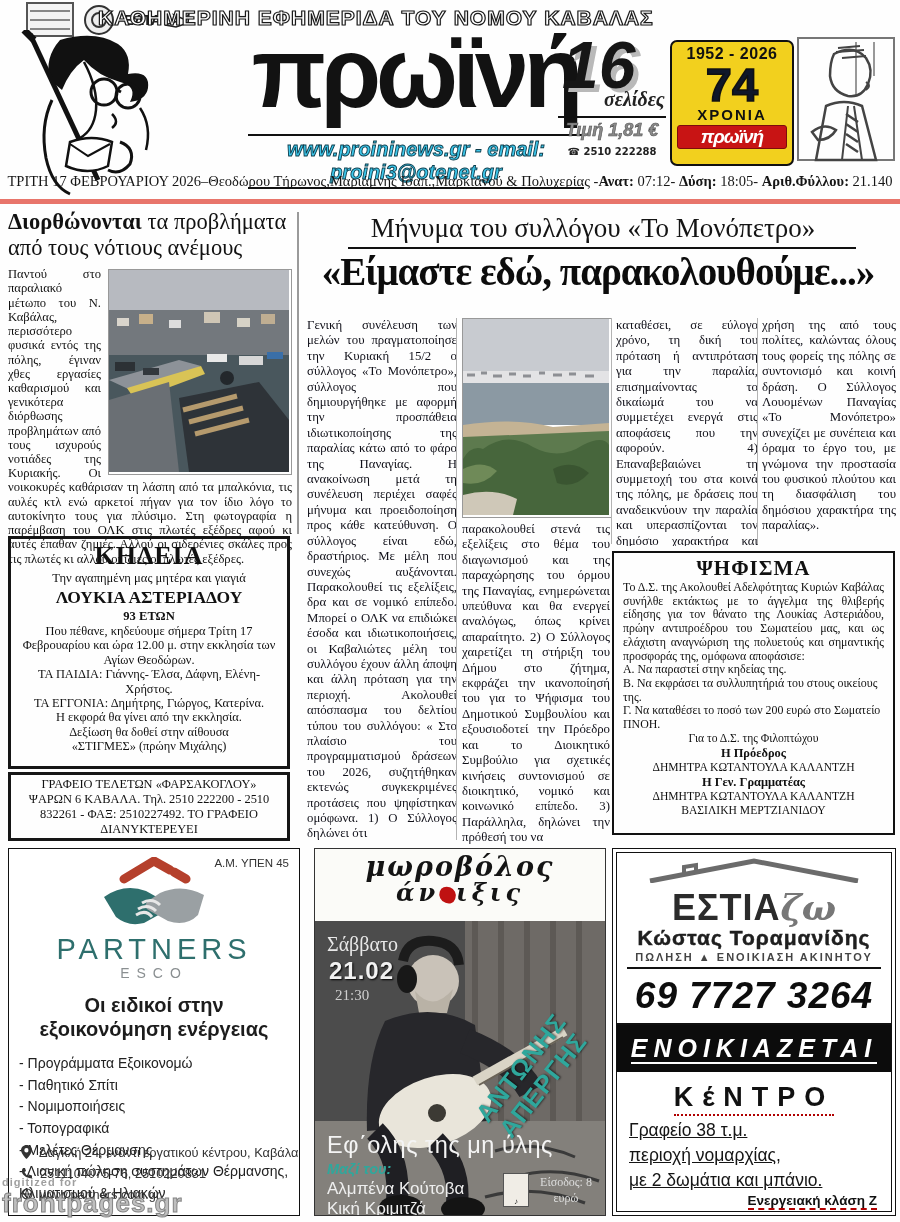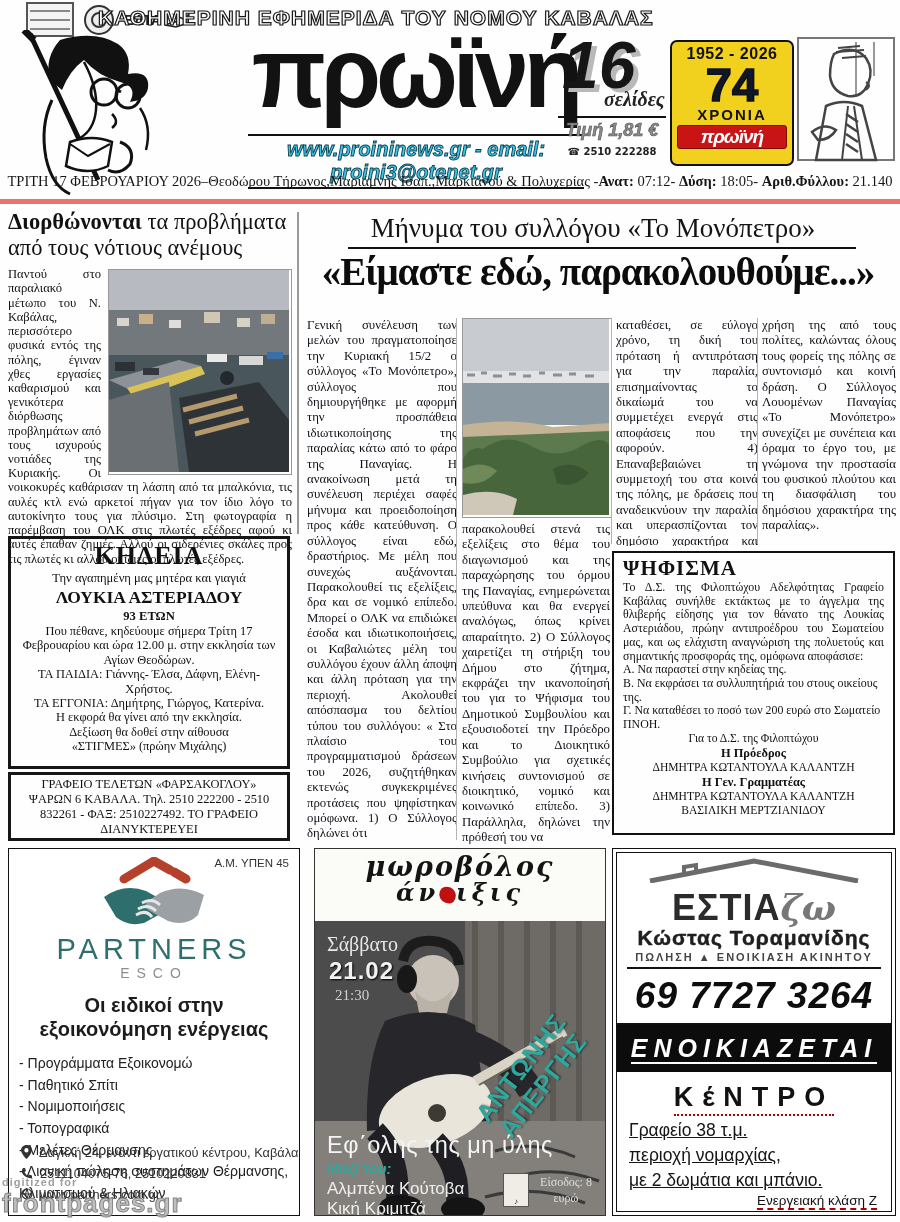--- a/index.html
+++ b/index.html
@@ -58,21 +58,21 @@
   .kicker{left:296px;top:213px;width:594px;text-align:center;font-size:27px;color:#141414;}
   .kickrule{left:348px;top:247px;width:508px;border-top:2px solid #111;}
   .headline{left:298px;top:252px;width:600px;text-align:center;font-weight:700;font-size:39px;
             letter-spacing:-1px;line-height:1.05;color:#0c0c0c;}
   .col{top:318px;font-size:12.8px;line-height:15.4px;text-align:justify;overflow:hidden;color:#101019;}
   .mainphoto{width:148px;height:198px;border:1px solid #999;margin-bottom:4px;}
 
   
   .res{left:612px;top:551px;width:283px;height:284px;border:2.5px solid #111;box-sizing:border-box;
        padding:3px 9px;overflow:hidden;}
-  .res h3{margin:0;font-size:21px;letter-spacing:1px;}
+  .res h3{margin:0;text-align:center;font-size:21px;letter-spacing:1px;}
   .res .body{font-size:11.9px;line-height:13.7px;text-align:justify;}
   .res .item{font-size:11.9px;line-height:13.7px;text-align:left;}
   .res .sig{text-align:center;font-size:11.6px;line-height:14.5px;}
   .res .sig .lb{font-weight:700;font-size:12.4px;}
 
   
   .obit{left:8px;top:536px;width:282px;height:233px;border:3px solid #161616;box-sizing:border-box;
         text-align:center;padding:2px 8px;overflow:hidden;}
   .obit h3{margin:0;font-size:26px;letter-spacing:1px;}
   .obit .intro{font-size:12.6px;}
@@ -128,21 +128,21 @@
          padding-bottom:4px;margin:1px 10px 0;}
   .ephone{font-style:italic;font-weight:900;font-size:37px;letter-spacing:1px;margin-top:6px;color:#0d0d0d;
           border-bottom:2px solid #111;padding-bottom:6px;}
   .ebanner{background:#0c0c0c;color:#fff;font-style:italic;font-weight:700;font-size:25px;
            letter-spacing:6px;padding:9px 0;}
   .ebanner span{border-bottom:2px solid #fff;}
   .earea{display:inline-block;font-weight:700;font-size:27px;letter-spacing:9px;margin-top:10px;
          border-bottom:2.5px dotted #b00000;padding-bottom:1px;color:#111;}
   .elist{text-align:left;padding:2px 12px 0;font-size:17.5px;line-height:1.42;color:#151515;}
   .elist .u{text-decoration:underline;}
-  .eenergy{text-align:right;font-weight:400;font-size:13.5px;padding-right:14px;color:#111;}
+  .eenergy{text-align:right;font-weight:700;font-size:13.5px;padding-right:14px;color:#111;}
   .eenergy span{border-bottom:2px dashed #b00000;}
 
   .watermark{left:2px;top:1176px;color:#8f8f8f;z-index:30;font-family:"Liberation Sans",sans-serif;}
   .wm1{font-size:11px;font-weight:700;letter-spacing:1px;opacity:.85;}
   .wm2{font-size:26px;font-weight:900;letter-spacing:1px;-webkit-text-stroke:1px #777;color:#b9b9b9;opacity:.9;}
 </style>
 </head>
 <body>
 
 <div class="page">
@@ -281,21 +281,21 @@
 
   <div class="abs col" style="left:616px;width:142px;height:228px;">καταθέσει, σε εύλογο χρόνο, τη δική του πρόταση ή αντιπρόταση για την παραλία, επισημαίνοντας το δικαίωμά του να συμμετέχει ενεργά στις αποφάσεις που την αφορούν. 4) Επαναβεβαιώνει τη συμμετοχή του στα κοινά της πόλης, με δράσεις που αναδεικνύουν την παραλία και υπερασπίζονται τον δημόσιο χαρακτήρα και την ελεύθερη</div>
   <div class="abs col" style="left:762px;width:134px;height:228px;">χρήση της από τους πολίτες, καλώντας όλους τους φορείς της πόλης σε συντονισμό και κοινή δράση. Ο Σύλλογος Λουομένων Παναγίας «Το Μονόπετρο» συνεχίζει με συνέπεια και όραμα το έργο του, με γνώμονα την προστασία του φυσικού πλούτου και τη διασφάλιση του δημόσιου χαρακτήρα της παραλίας».</div>
 
   <div class="abs" style="left:456px;top:318px;width:1px;height:522px;background:#b3b3b3;"></div>
   <div class="abs" style="left:611px;top:318px;width:1px;height:226px;background:#b3b3b3;"></div>
   <div class="abs" style="left:757px;top:318px;width:1px;height:226px;background:#b3b3b3;"></div>
 
   <div class="abs res">
     <h3>ΨΗΦΙΣΜΑ</h3>
-    <div class="body">Το Δ.Σ. της Φιλοπτώχου Αδελφότητας Γραφείο Καβάλας συνήλθε εκτάκτως με το άγγελμα της θλιβερής είδησης για τον θάνατο της Λουκίας Αστεριάδου, πρώην αντιπροέδρου του Σωματείου μας, και ως ελάχιστη αναγνώριση της πολυετούς και σημαντικής προσφοράς της, ομόφωνα αποφάσισε:</div>
+    <div class="body">Το Δ.Σ. της Ακολουθεί Αδελφότητας Κυριών Καβάλας συνήλθε εκτάκτως με το άγγελμα της θλιβερής είδησης για τον θάνατο της Λουκίας Αστεριάδου, πρώην αντιπροέδρου του Σωματείου μας, και ως ελάχιστη αναγνώριση της πολυετούς και σημαντικής προσφοράς της, ομόφωνα αποφάσισε:</div>
     <div class="item">Α. Να παραστεί στην κηδείας της.</div>
     <div class="item">Β. Να εκφράσει τα συλλυπητήριά του στους οικείους της.</div>
     <div class="item">Γ.  Να καταθέσει το ποσό των 200 ευρώ στο Σωματείο ΠΝΟΗ.</div>
     <div class="sig">
       <div>Για το Δ.Σ. της Φιλοπτώχου</div>
       <div class="lb">Η Πρόεδρος</div>
       <div>ΔΗΜΗΤΡΑ ΚΩΤΑΝΤΟΥΛΑ ΚΑΛΑΝΤΖΗ</div>
       <div class="lb">Η Γεν. Γραμματέας</div>
       <div>ΔΗΜΗΤΡΑ ΚΩΤΑΝΤΟΥΛΑ ΚΑΛΑΝΤΖΗ</div>
       <div>ΒΑΣΙΛΙΚΗ ΜΕΡΤΖΙΑΝΙΔΟΥ</div>

